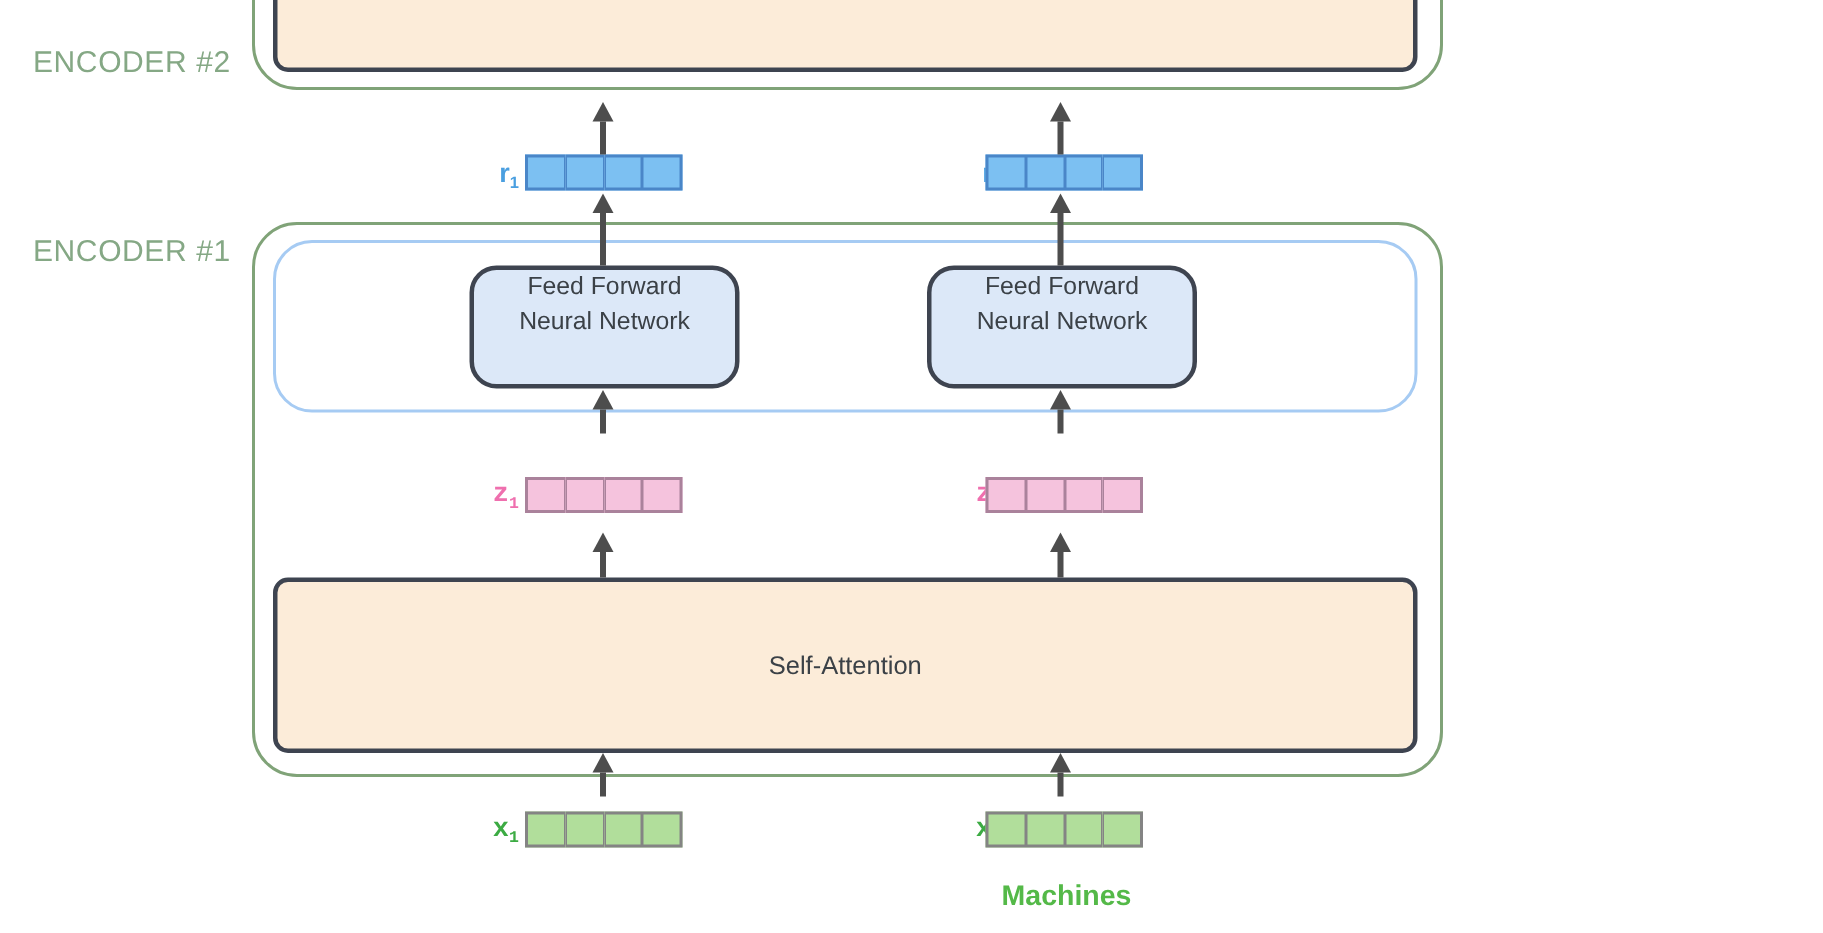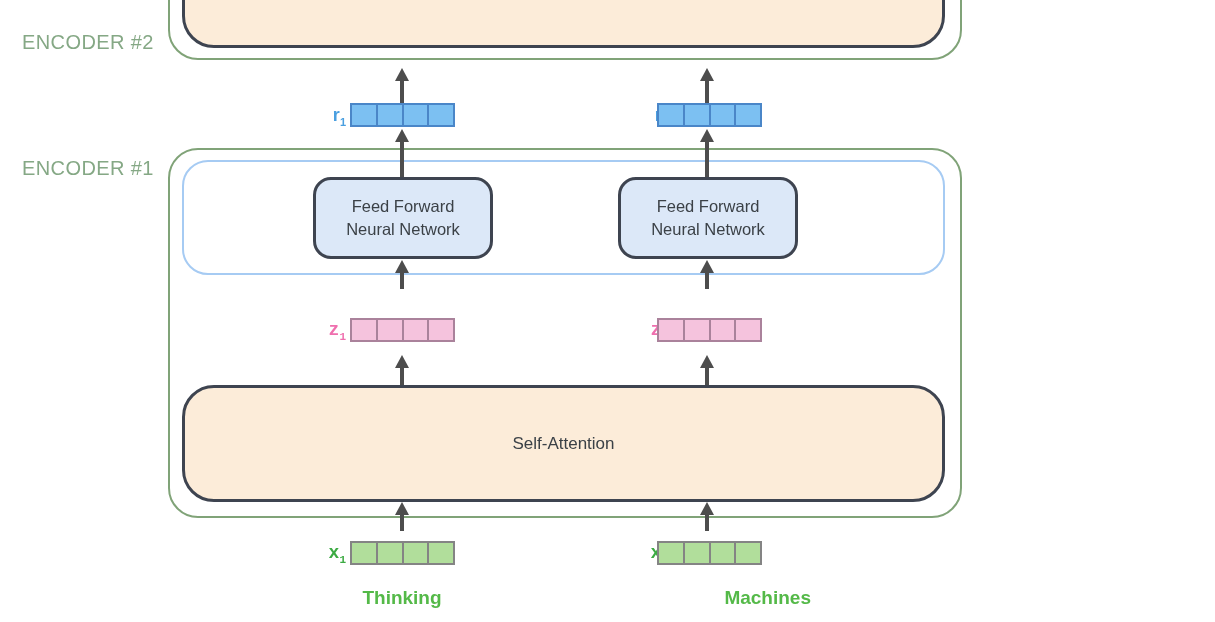--- a/index.html
+++ b/index.html
@@ -33,33 +33,33 @@
 
   
   .blue-layer {
     position: absolute; left: 182px; top: 160px; width: 763px; height: 115px;
     border: 2px solid var(--inner-blue-border); border-radius: 26px;
   }
   .attn-box {
     position: absolute;
     background: var(--sa-fill);
     border: 3px solid var(--box-border);
-    border-radius: 32px;
+    border-radius: 10px;
     display: flex; align-items: center; justify-content: center;
     color: var(--box-text); font-size: 17px;
   }
   .attn-enc2 { left: 182px; top: -42px; width: 763px; height: 90px; }
   .attn-enc1 { left: 182px; top: 385px; width: 763px; height: 117px; }
 
   .ff-box {
     position: absolute; top: 177px; width: 180px; height: 82px;
     background: var(--ff-fill);
     border: 3px solid var(--box-border);
     border-radius: 18px;
-    display: flex; flex-direction: column; align-items: center; justify-content: center;
+    display: flex; flex-direction: column; align-items: center; 
     color: var(--box-text); font-size: 16.5px; line-height: 23px;
   }
   .ff1 { left: 313px; }
   .ff2 { left: 618px; }
 
   
   .vector {
     position: absolute; width: 105px; height: 24px;
     display: flex;
   }
@@ -86,21 +86,21 @@
   .col2 { left: 657px; }
   .col1-lbl { left: 298px; }
   .col2-lbl { left: 620px; }
 
   
   .token {
     position: absolute; top: 587px; width: 200px; text-align: center;
     font-weight: bold; font-size: 19px; color: var(--token-text);
   }
   .token1 { left: 302px; }
-  .token2 { left: 611px; text-align: right; }
+  .token2 { left: 611px; }
 
   
   .arrow {
     position: absolute; width: 16px; z-index: 5;
     display: flex; flex-direction: column; align-items: center;
   }
   .arrow .head {
     width: 0; height: 0;
     border-left: 7.5px solid transparent;
     border-right: 7.5px solid transparent;
@@ -224,16 +224,15 @@
       <div class="cell"></div>
   </div>
   <div class="vec-label lbl-x row-x col2-lbl"><span>x</span><sub>2</sub></div>
   <div class="vector vec-x row-x col2">
     <div class="cell"></div>
       <div class="cell"></div>
       <div class="cell"></div>
       <div class="cell"></div>
   </div>
 
-  <div class="token token1">Thinking</div>
   <div class="token token2">Machines</div>
 
 </div>
 
 </body></html>

